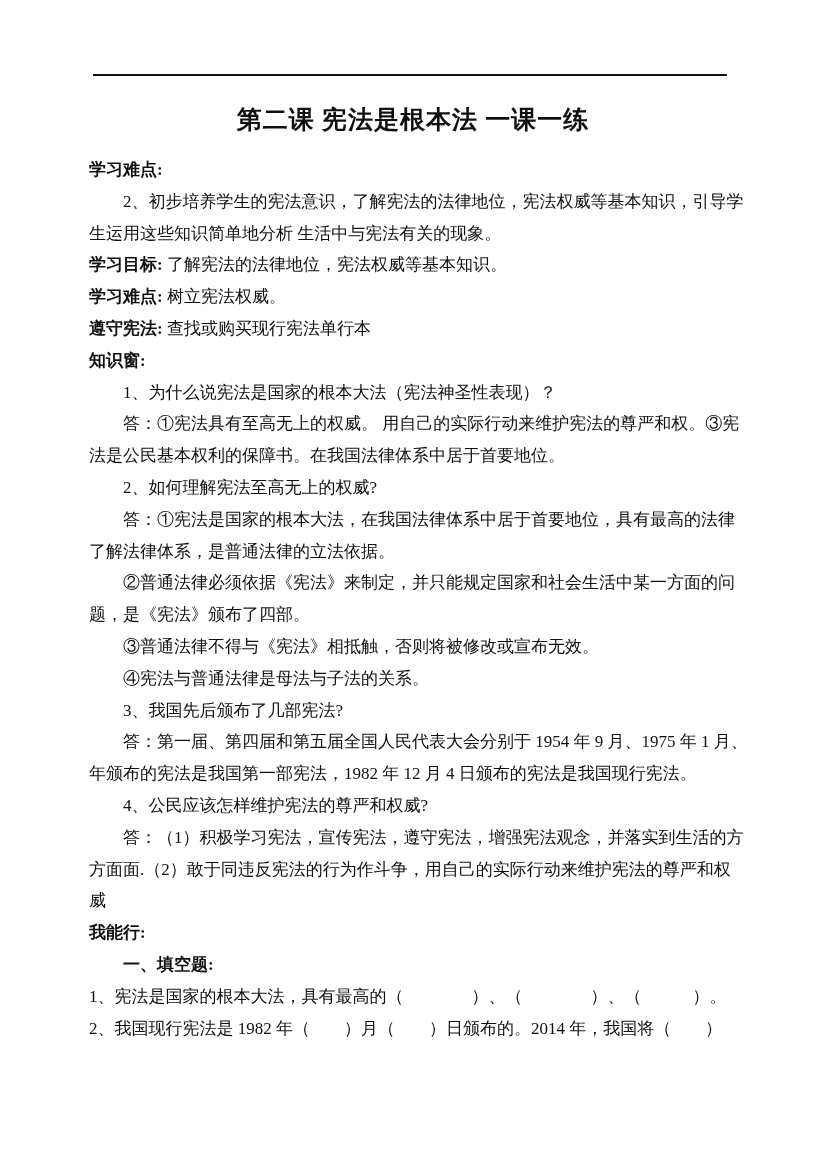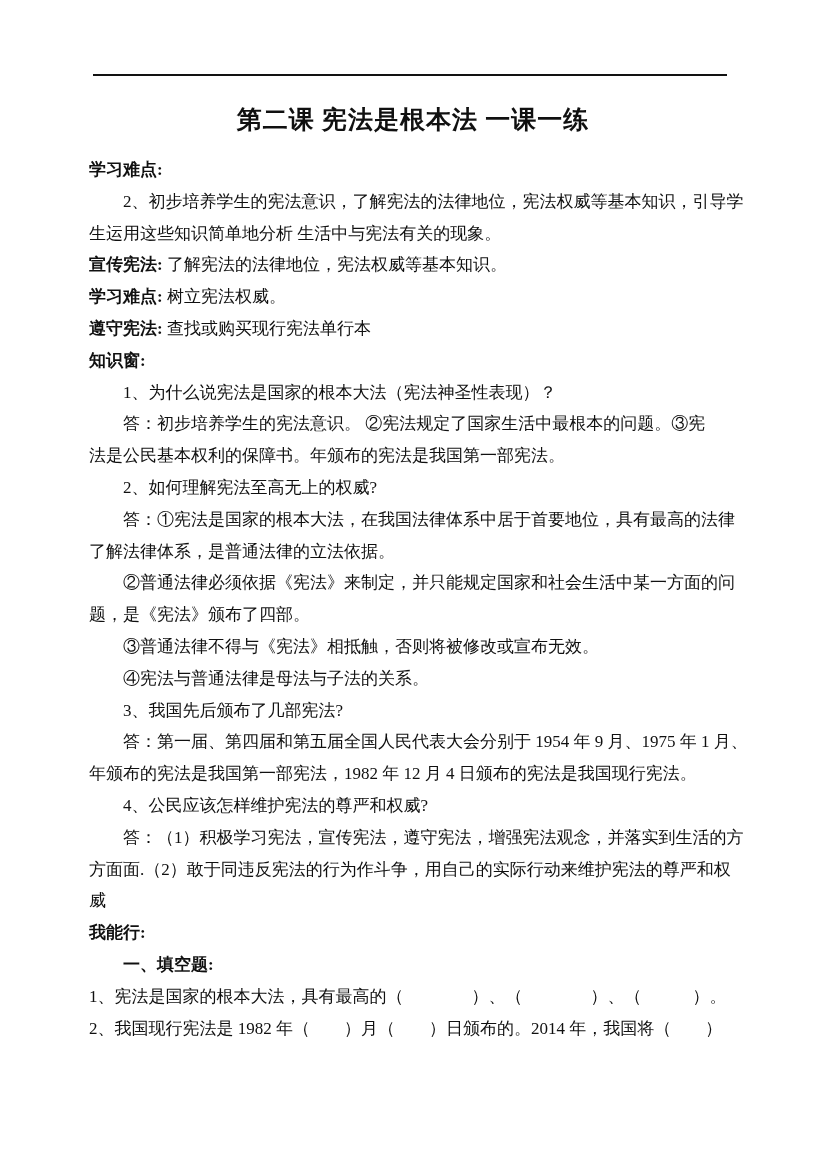--- a/index.html
+++ b/index.html
@@ -74,28 +74,28 @@
 
   <div id="top-rule" class="rule"></div>
 
   <div id="doc-title">第二课 宪法是根本法 一课一练</div>
 
   <div id="content">
     <div class="line b">学习难点:</div>
     <div class="line indent">2、初步培养学生的宪法意识，了解宪法的法律地位，宪法权威等基本知识，引导学</div>
     <div class="line">生运用这些知识简单地分析 生活中与宪法有关的现象。</div>
 
-    <div class="line"><span class="b">宣传宪法:</span><span> 了解宪法的法律地位，宪法权威等基本知识。</span></div>
+    <div class="line"><span class="b">学习目标:</span><span> 了解宪法的法律地位，宪法权威等基本知识。</span></div>
     <div class="line"><span class="b">学习难点:</span><span> 树立宪法权威。</span></div>
     <div class="line"><span class="b">遵守宪法:</span><span> 查找或购买现行宪法单行本</span></div>
 
     <div class="line b">知识窗:</div>
     <div class="line indent">1、为什么说宪法是国家的根本大法（宪法神圣性表现）？</div>
-    <div class="line indent">答：初步培养学生的宪法意识。 ②宪法规定了国家生活中最根本的问题。③宪</div>
-    <div class="line">法是公民基本权利的保障书。年颁布的宪法是我国第一部宪法。</div>
+    <div class="line indent">答：①宪法具有至高无上的权威。 用自己的实际行动来维护宪法的尊严和权。③宪</div>
+    <div class="line">法是公民基本权利的保障书。在我国法律体系中居于首要地位。</div>
     <div class="line indent">2、如何理解宪法至高无上的权威?</div>
     <div class="line indent">答：①宪法是国家的根本大法，在我国法律体系中居于首要地位，具有最高的法律</div>
     <div class="line">了解法律体系，是普通法律的立法依据。</div>
     <div class="line indent">②普通法律必须依据《宪法》来制定，并只能规定国家和社会生活中某一方面的问</div>
     <div class="line">题，是《宪法》颁布了四部。</div>
     <div class="line indent">③普通法律不得与《宪法》相抵触，否则将被修改或宣布无效。</div>
     <div class="line indent">④宪法与普通法律是母法与子法的关系。</div>
     <div class="line indent">3、我国先后颁布了几部宪法?</div>
     <div class="line indent">答：第一届、第四届和第五届全国人民代表大会分别于 1954 年 9 月、1975 年 1 月、</div>
     <div class="line">年颁布的宪法是我国第一部宪法，1982 年 12 月 4 日颁布的宪法是我国现行宪法。</div>

